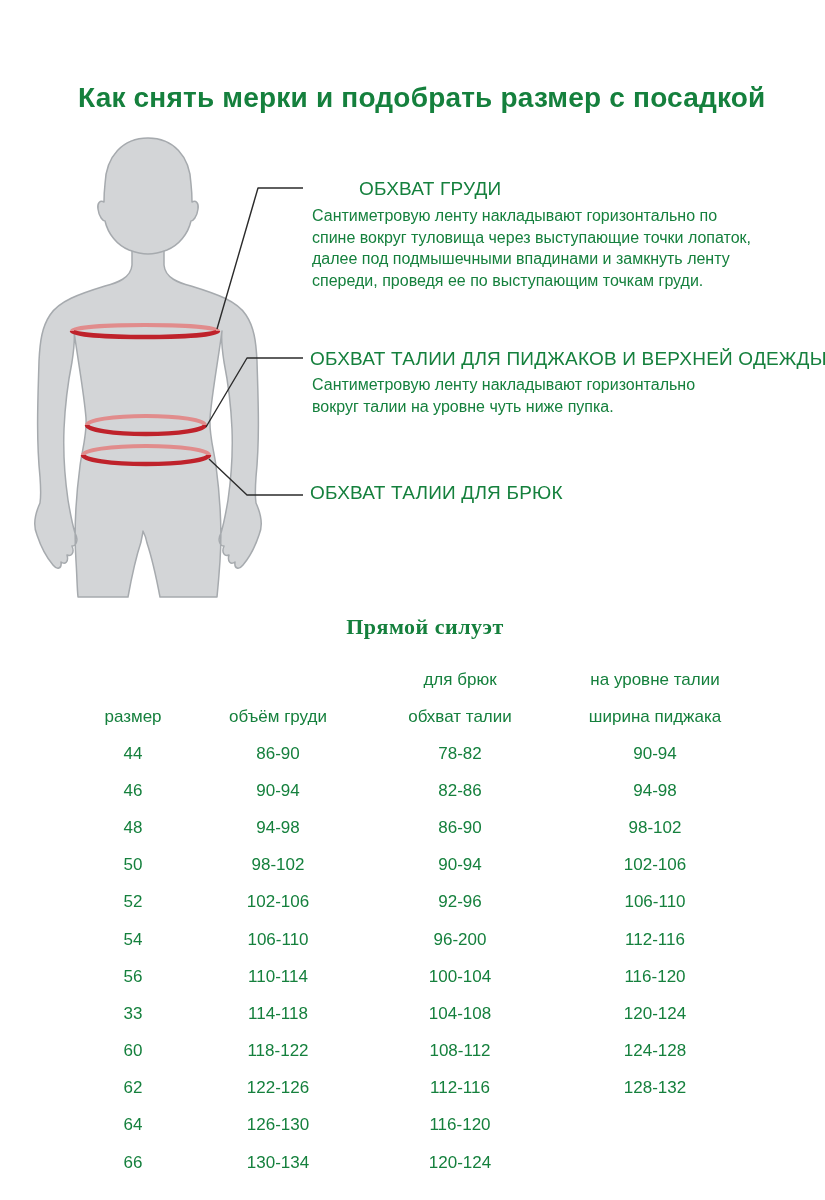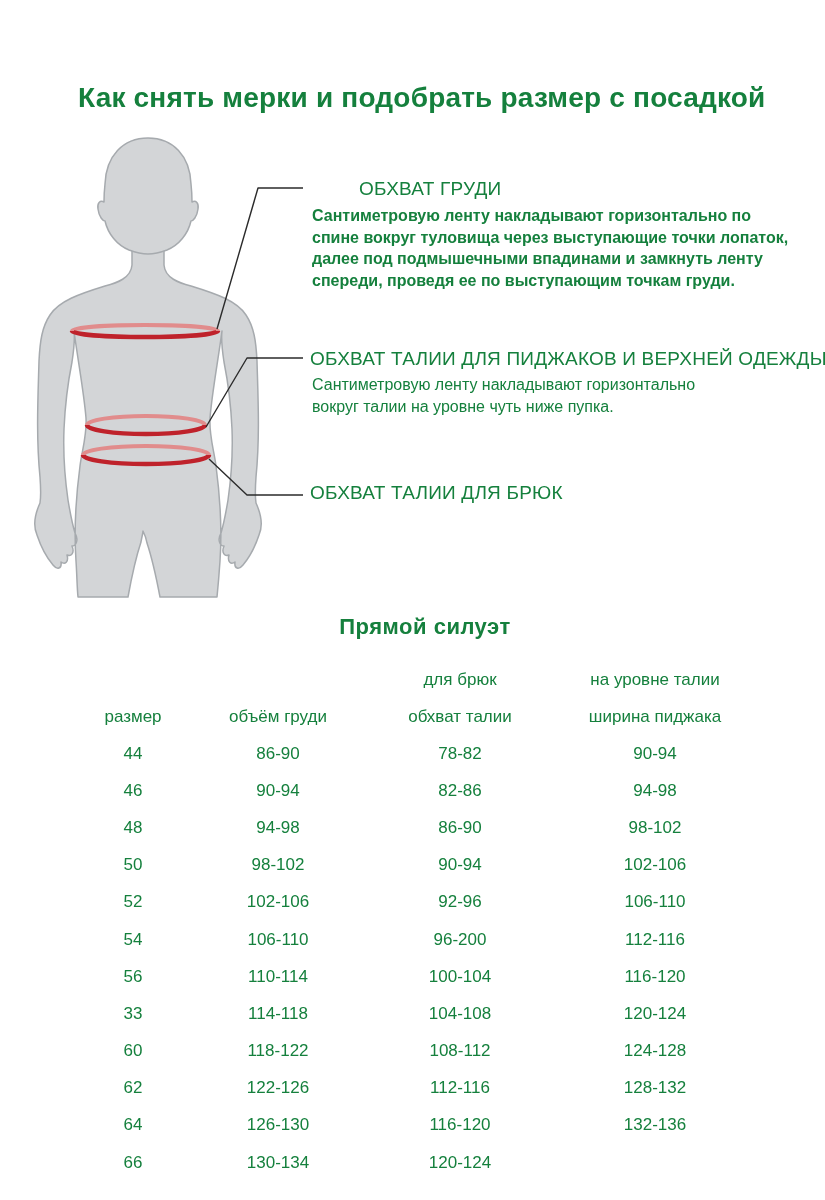--- a/index.html
+++ b/index.html
@@ -14,28 +14,28 @@
   }
   .figure-svg { position:absolute; left:20px; top:135px; }
   .sec-heading {
     position:absolute; font-size:19px; font-weight:400; letter-spacing:0.2px;
     white-space:nowrap;
   }
   .sec-body {
     position:absolute; font-size:16px; line-height:21.5px; white-space:pre-line;
   }
   .h1pos { left:318px; top:178px;margin-left:41px; }
-  .b1pos { left:312px; top:205px;font-weight:bold; }
+  .b1pos { left:312px; top:205px; }
   .h2pos { left:310px; top:348px; }
   .b2pos { left:312px; top:374px; }
   .h3pos { left:310px; top:482px; }
   .b3pos { left:310px; top:511px; }
   .table-title {
     position:absolute; left:85px; top:614px; width:680px;
-    text-align:center; font-size:22px; font-weight:700; letter-spacing:0.5px;
+    text-align:center; font-size:22px; font-weight:700; letter-spacing:0.5px;font-family:Liberation Serif, serif;
   }
   .size-table { position:absolute; left:85px; top:661px; width:680px; }
   .hrow, .trow {
     display:grid; grid-template-columns:96px 194px 170px 220px;
     align-items:center;
   }
   .hrow { height:37px; }
   .trow { height:37.2px; }
   .hcell, .tcell { text-align:center; font-size:17px; }
 </style>
@@ -185,21 +185,20 @@
         <div class="trow">
           <div class="tcell">62</div>
           <div class="tcell">122-126</div>
           <div class="tcell">112-116</div>
           <div class="tcell">128-132</div>
         </div>
         <div class="trow">
           <div class="tcell">64</div>
           <div class="tcell">126-130</div>
           <div class="tcell">116-120</div>
-          <div class="tcell">132-136</div>
         </div>
         <div class="trow">
           <div class="tcell">66</div>
           <div class="tcell">130-134</div>
           <div class="tcell">120-124</div>
         </div>
       </div>
   </div>
 
 </div>

